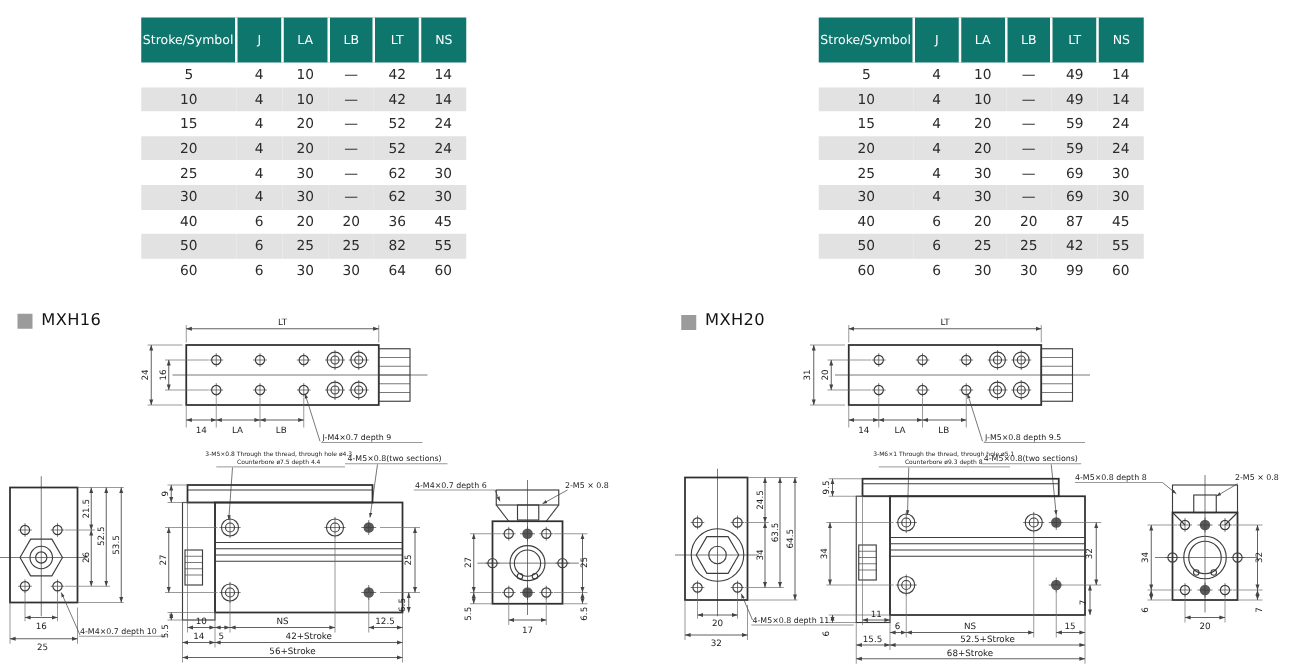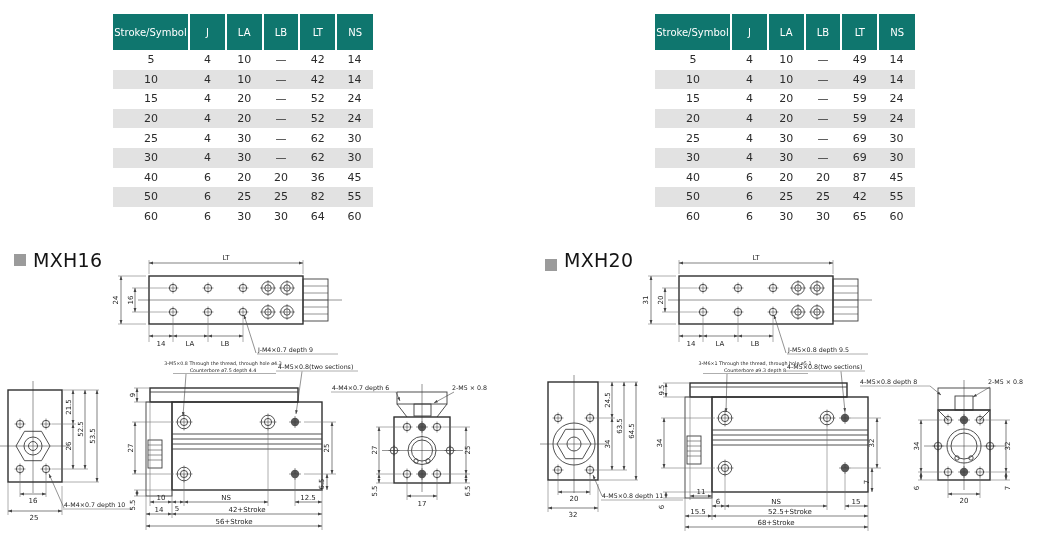--- a/index.html
+++ b/index.html
@@ -9,21 +9,21 @@
   .dim-table{position:absolute;border-collapse:collapse;table-layout:fixed;width:260px;}
   .dim-table th{background:#0f766e;color:#ffffff;font-size:10px;font-weight:normal;
                 height:36px;border-left:2px solid #ffffff;padding:0;text-align:center;}
   .dim-table th:first-child{border-left:none;width:75px;}
   .dim-table td{text-align:center;font-size:11px;height:19.6px;color:#2b2b2b;padding:0;}
   .dim-table tbody tr:nth-child(even){background:#e2e2e2;}
   #table-left{left:113px;top:14px;}
   #table-right{left:655px;top:14px;}
   
   .sec-title{position:absolute;display:flex;align-items:center;gap:7px;color:#141414;
-             font-size:19px;letter-spacing:0.3px;}
+             font-size:13px;letter-spacing:0.3px;}
   .sec-title .sq{width:12px;height:12px;background:#9b9b9b;display:inline-block;}
   #title-mxh16{left:14px;top:249px;}
   #title-mxh20{left:545px;top:249px;align-items:flex-end;}
   
   svg.drw{position:absolute;overflow:visible;}
   .ln{fill:none;stroke:#3c3c3c;stroke-width:0.9;}
   .lt{fill:none;stroke:#2f2f2f;stroke-width:1.4;}
   .cl{fill:none;stroke:#3c3c3c;stroke-width:0.55;}
   .ext{fill:none;stroke:#6a6a6a;stroke-width:0.55;}
   .dim{fill:none;stroke:#4a4a4a;stroke-width:0.7;marker-start:url(#ar);marker-end:url(#ar);}
@@ -226,21 +226,21 @@
         <td>25</td>
         <td>25</td>
         <td>42</td>
         <td>55</td>
       </tr>
       <tr>
         <td>60</td>
         <td>6</td>
         <td>30</td>
         <td>30</td>
-        <td>65</td>
+        <td>99</td>
         <td>60</td>
       </tr>
     </tbody>
 </table>
 
 <div class="sec-title" id="title-mxh16">
   <span class="sq"></span>
   <span>MXH16</span>
 </div>
 <div class="sec-title" id="title-mxh20">

